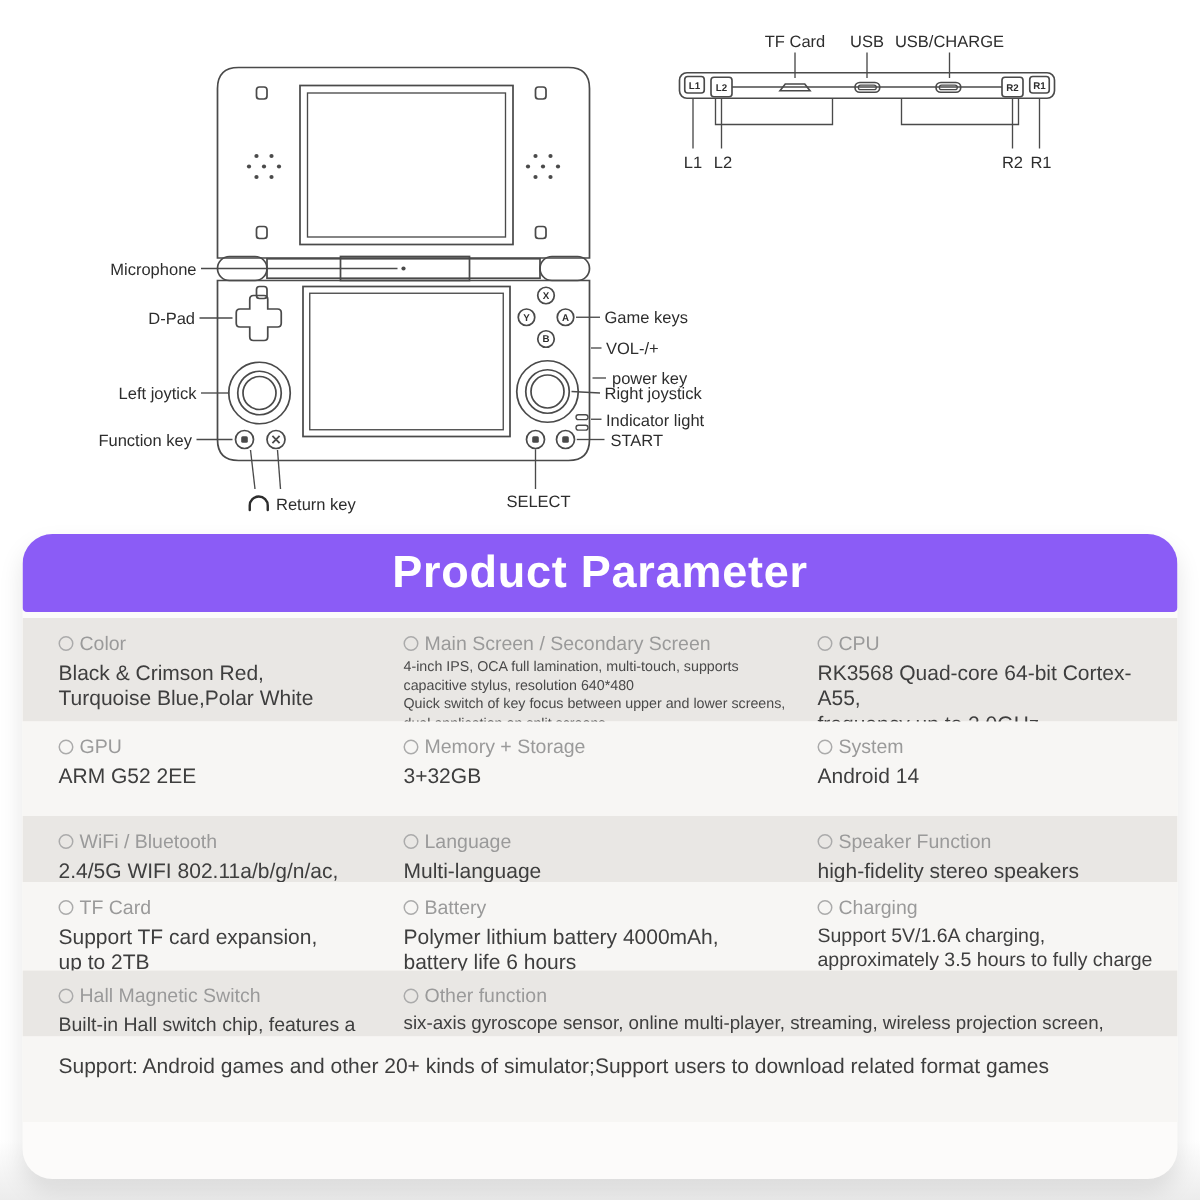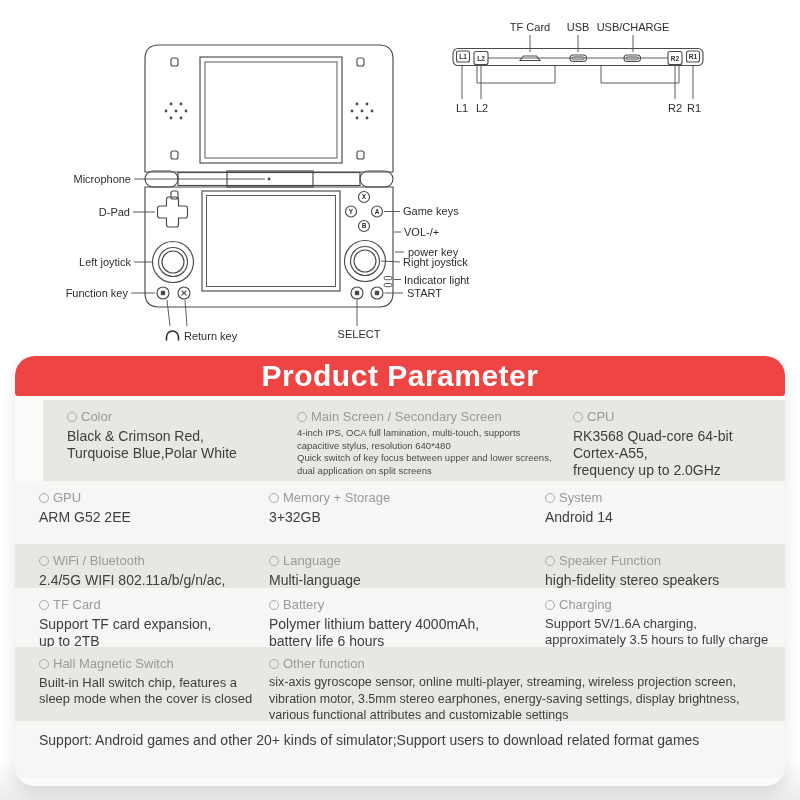--- a/index.html
+++ b/index.html
@@ -14,32 +14,32 @@
   .lbl{font-size:11px;}
   .tiny{font-size:6.5px;font-weight:bold;}
   
   .card{
     position:absolute;left:15px;top:356px;width:770px;height:430px;
     background:#fcfbfa;border-radius:20px;
     box-shadow:0 8px 16px rgba(0,0,0,0.10);
     overflow:hidden;
   }
   .card-header{
-    height:40px;margin:0 0 4px 0;background:#ef4444;
+    height:52px;margin:0 0 4px 0;background:#8b5cf6;
     border-radius:16px 16px 3px 3px;
     display:flex;align-items:center;justify-content:center;
   }
   .card-header h1{
     margin:0;color:#ffffff;font-size:30px;font-weight:bold;letter-spacing:0.5px;
   }
   .row{display:grid;grid-template-columns:230px 276px auto;padding:0 12px 0 24px;overflow:hidden;box-sizing:border-box;}
   .row-dark{background:#e9e7e4;}
   .row-light{background:#f7f6f4;}
-  .r1{height:81px;margin-left:28px;} .r2{height:63px;} .r3{height:44px;}
-  .r4{height:59px;} .r5{height:74px;grid-template-columns:230px auto;}
+  .r1{height:69px;} .r2{height:63px;} .r3{height:44px;}
+  .r4{height:59px;} .r5{height:44px;grid-template-columns:230px auto;}
   .r6{height:57px;display:block;}
   .cell{padding-top:8px;box-sizing:border-box;}
   .label{
     color:#9a9a9a;font-size:13px;line-height:17px;display:flex;align-items:center;
   }
   .bullet{
     width:8px;height:8px;border:1px solid #ababab;border-radius:50%;
     display:inline-block;margin-right:4px;flex:0 0 auto;background:transparent;
   }
   .value{

